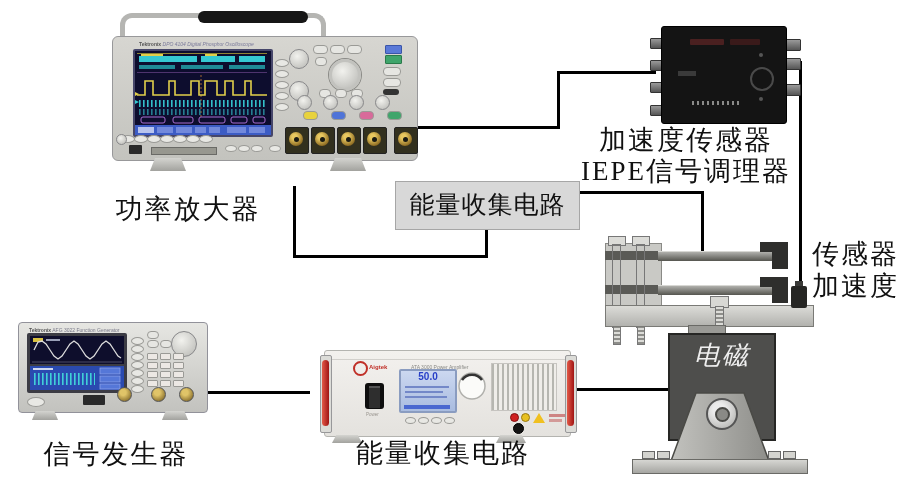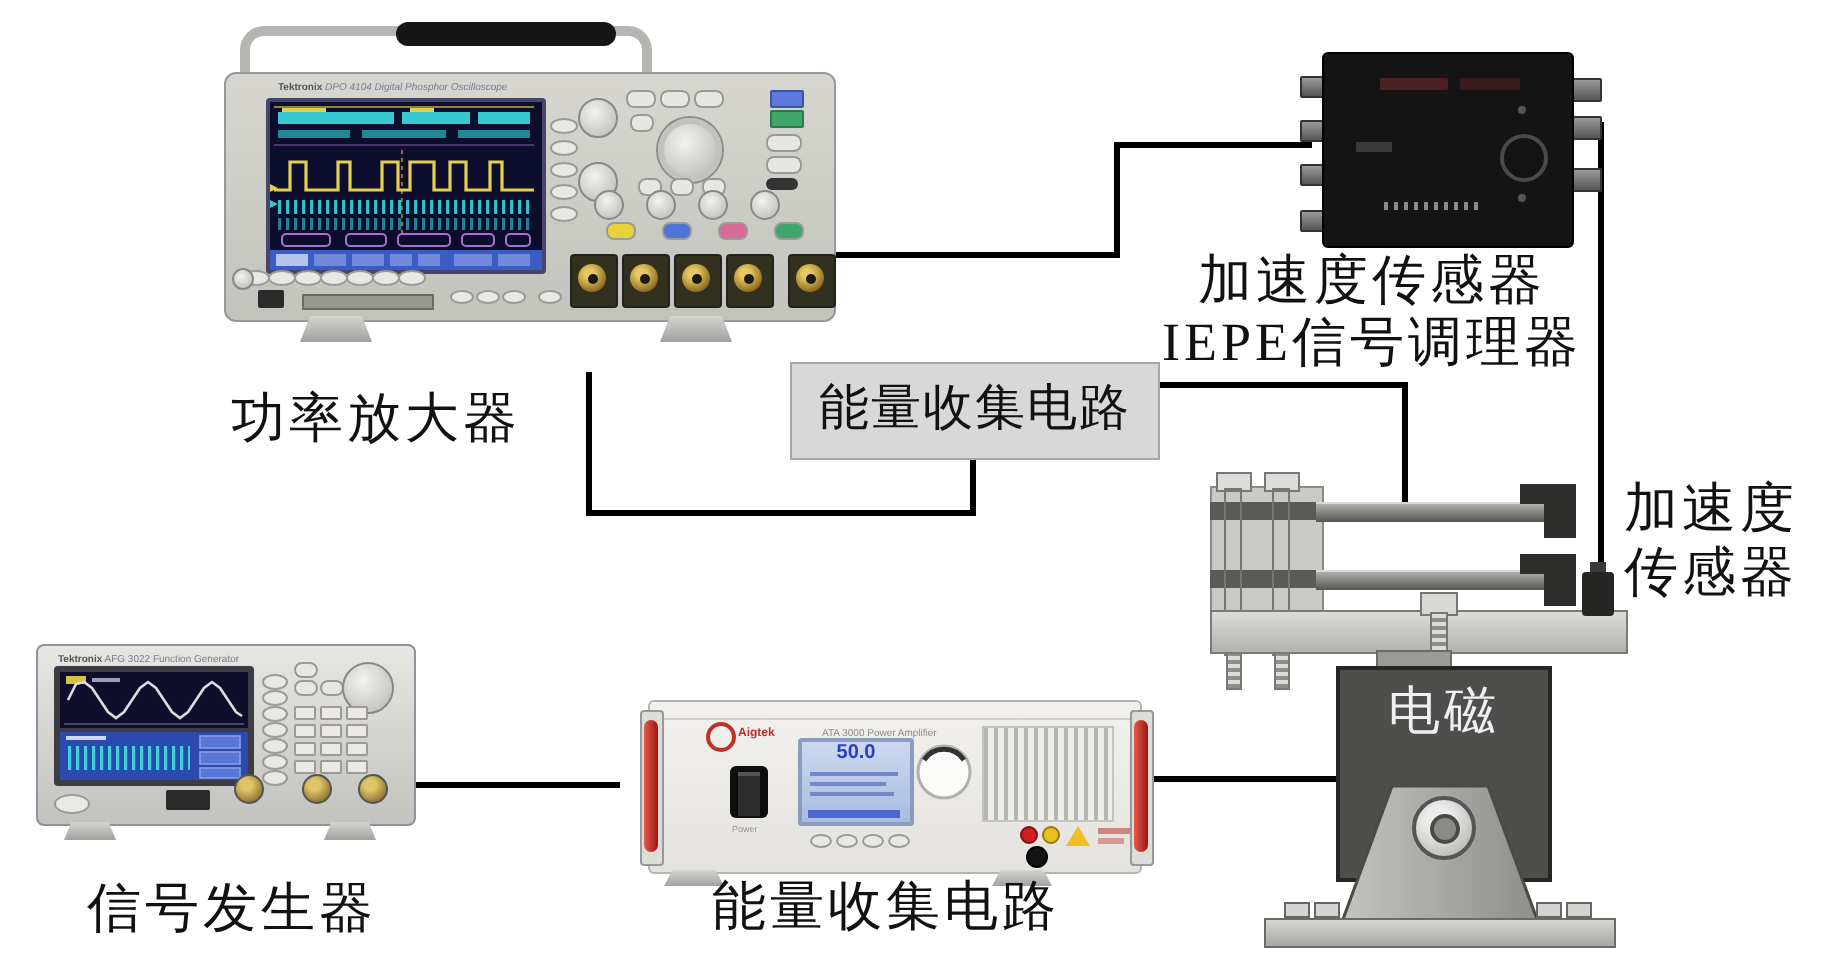--- a/index.html
+++ b/index.html
@@ -214,27 +214,27 @@
     <div class="abs" style="left:605px;top:305px;width:207px;height:20px;background:linear-gradient(#dcdcd8,#b2b2ae);border:1px solid #7a7a76;"></div>
 
     <div class="abs" style="left:710px;top:296px;width:17px;height:10px;background:#d8d8d4;border:1px solid #777;"></div>
     <div class="abs threaded" style="left:715px;top:306px;width:7px;height:24px;"></div>
 
     <div class="abs" style="left:795px;top:281px;width:8px;height:6px;background:#3a3a38;"></div>
     <div class="abs" style="left:791px;top:286px;width:16px;height:22px;background:#262624;border-radius:2px;"></div>
   </div>
 
   <div class="cn-label" style="left:812px;top:238px;width:96px;text-align:left;line-height:32px;">
+    <div>传感器</div>
     <div>加速度</div>
-    <div>传感器</div>
   </div>
 
   <div class="abs" style="left:0;top:0;">
     <div class="abs" style="left:688px;top:325px;width:36px;height:9px;background:#9a9a96;border:1px solid #6a6a66;"></div>
-    <div class="abs" style="left:668px;top:333px;width:104px;height:104px;background:var(--shaker-gray,#4e4e4c);border:2px solid #262624;">
+    <div class="abs" style="left:668px;top:333px;width:104px;height:104px;background:var(--shaker-gray,#4e4e4c);border:2px solid #262624;font-style:italic;">
       <div class="cn-label" style="left:0;top:5px;width:104px;color:#efefef;font-size:26px;line-height:31px;position:relative;letter-spacing:2px;">
         <div>电磁</div>
       </div>
     </div>
     <svg class="abs" style="left:670px;top:392px;" width="100" height="70">
       <defs>
         <linearGradient id="trap" x1="0" y1="0" x2="1" y2="0">
           <stop offset="0" stop-color="#c2c2be"></stop>
             <stop offset="0.5" stop-color="#a8a8a4"></stop>
             <stop offset="1" stop-color="#8e8e8a"></stop>

